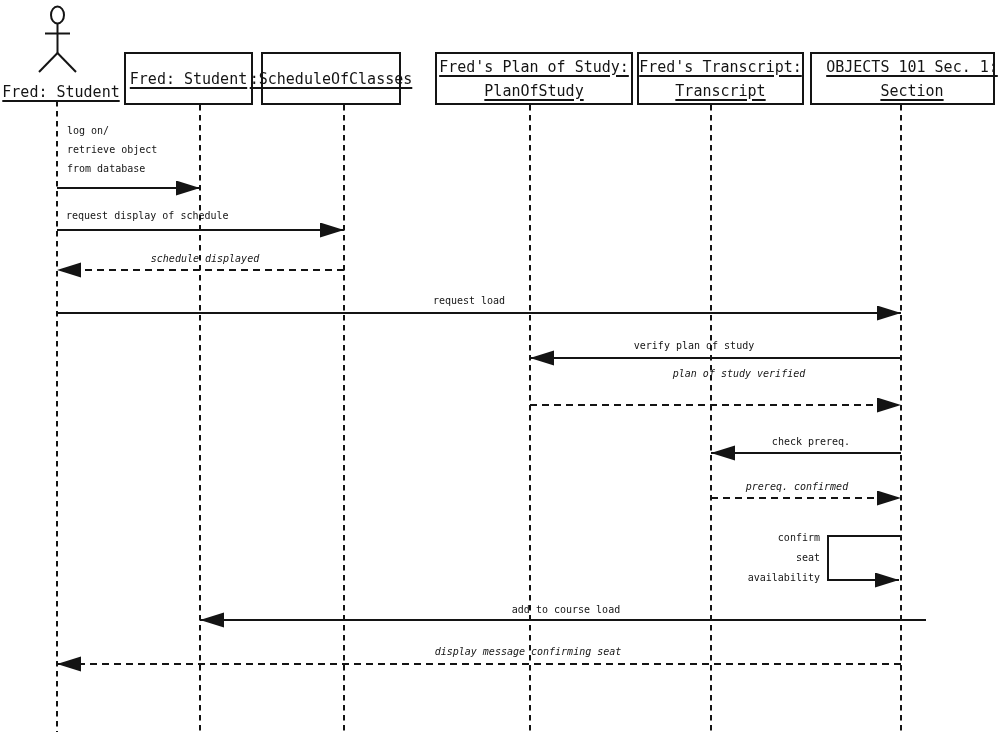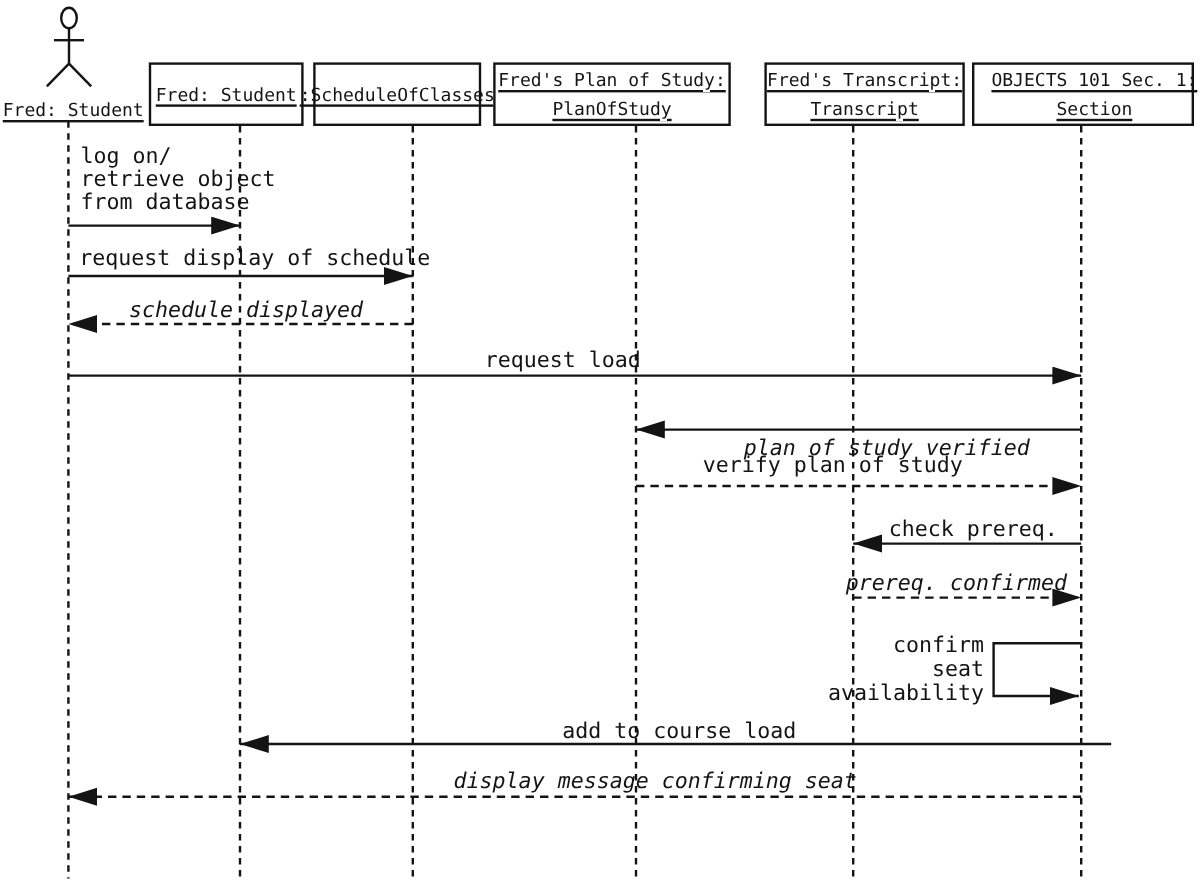--- a/index.html
+++ b/index.html
@@ -36,21 +36,21 @@
   }
   .actor-label {
     position: absolute;
     left: 2px; top: 83px; width: 118px;
     text-align: center;
     font-size: 15px;
     white-space: nowrap;
   }
   .msg {
     position: absolute;
-    font-size: 18px;
+    font-size: 10px;
     line-height: 19px;
     white-space: nowrap;
   }
   .msg.center { text-align: center; }
   .msg.multiline { white-space: pre-line; }
   .msg.italic { font-style: italic; }
   .msg.right { text-align: right; line-height: 20px; }
 </style>
 </head>
 <body>
@@ -99,21 +99,21 @@
   <div class="actor-label">
     <span>Fred: Student</span>
   </div>
 
   <div class="obj" style="left:124px; width:129px;">
     <span>Fred: Student</span>
   </div>
   <div class="obj" style="left:261px; width:140px;">
     <span>:ScheduleOfClasses</span>
   </div>
-  <div class="obj" style="left:411px; width:198px;">
+  <div class="obj" style="left:435px; width:198px;">
     <span>Fred's Plan of Study:</span>
     <span>PlanOfStudy</span>
   </div>
   <div class="obj" style="left:637px; width:167px;">
     <span>Fred's Transcript:</span>
     <span>Transcript</span>
   </div>
   <div class="obj" style="left:810px; width:185px;padding-left:19px;">
     <span>OBJECTS 101 Sec. 1:</span>
     <span>Section</span>
@@ -122,21 +122,21 @@
   <div class="msg multiline" style="left:67px; top:121px;">log on/
 retrieve object
 from database</div>
 
   <div class="msg" style="left:66px; top:206px;">request display of schedule</div>
 
   <div class="msg center italic" style="left:55px; top:249px; width:300px;">schedule displayed</div>
 
   <div class="msg center" style="left:319px; top:291px; width:300px;">request load</div>
 
-  <div class="msg center" style="left:544px; top:336px; width:300px;margin-top:42px;">verify plan of study</div>
+  <div class="msg center" style="left:544px; top:336px; width:300px;">verify plan of study</div>
 
   <div class="msg center italic" style="left:589px; top:364px; width:300px;">plan of study verified</div>
 
   <div class="msg center" style="left:661px; top:432px; width:300px;">check prereq.</div>
 
   <div class="msg center italic" style="left:647px; top:477px; width:300px;">prereq. confirmed</div>
 
   <div class="msg right multiline" style="left:620px; top:528px; width:200px;">confirm
 seat
 availability</div>

